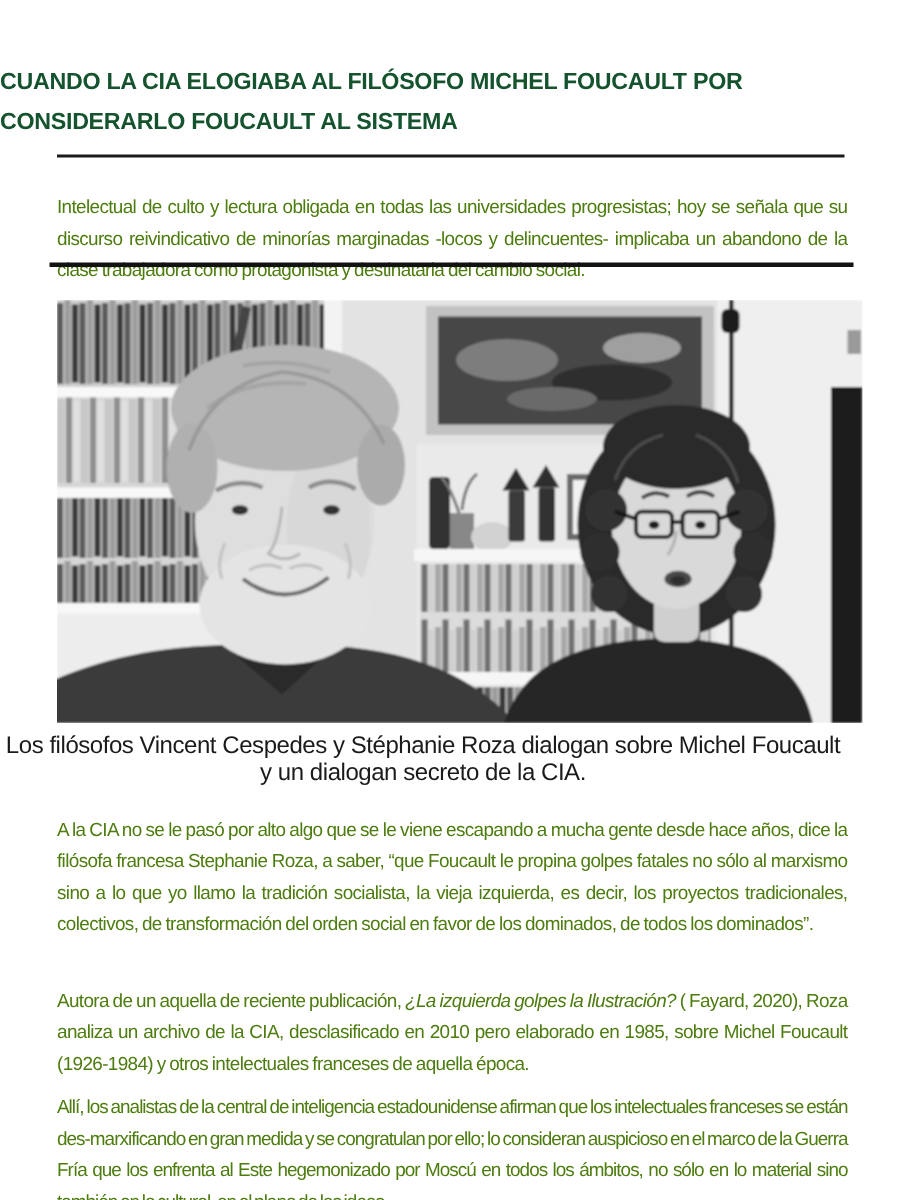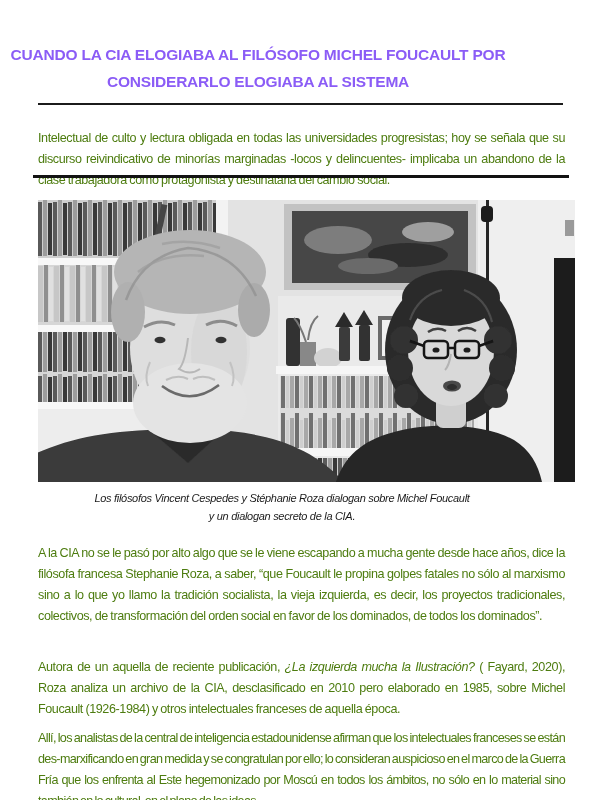--- a/index.html
+++ b/index.html
@@ -3,52 +3,52 @@
 <meta charset="utf-8">
 <style>
   html,body{margin:0;padding:0;background:#ffffff;}
   body{
     width:600px;height:800px;overflow:hidden;
     font-family:"Liberation Sans","DejaVu Sans",sans-serif;
     color:#1f1f1f;
   }
   .page{position:relative;width:600px;height:800px;background:#ffffff;}
   .title{
-    position:absolute;top:31px;left:0;width:516px;text-align:center;
+    position:absolute;top:31px;left:0;width:516px;
     font-weight:bold;font-size:15.5px;line-height:27px;letter-spacing:-0.2px;
-    color:#8b5cf6;white-space:nowrap;
+    color:#14532d;white-space:nowrap;
   }
   .rule-top{position:absolute;top:103px;left:38px;width:525px;border-top:2.5px solid #1b1b1b;}
   .rule-bottom{position:absolute;top:175px;left:33px;width:536px;border-top:3px solid #121212;}
   .bodytext{
     font-size:12.6px;line-height:21px;letter-spacing:-0.42px;word-spacing:-0.6px;
     text-align:justify;color:#4d7c0f;
   }
   .intro{position:absolute;top:115px;left:38px;width:527px;}
   .photo{position:absolute;top:200px;left:38px;width:537px;height:282px;line-height:0;}
   .caption{
     position:absolute;top:489px;left:0;width:564px;text-align:center;
-    font-style:italic;font-size:11px;line-height:18px;letter-spacing:-0.3px;color:#1b1b1b;
+    font-size:16px;line-height:18px;letter-spacing:-0.3px;color:#1b1b1b;
   }
   .para{position:absolute;left:38px;width:527px;}
   .p1{top:530px}
   .p2{top:644px}
   .p3{top:715px}
   .tight{letter-spacing:-0.65px;word-spacing:-1.1px;}
   .b{font-weight:normal}
   .i{font-style:italic}
 </style>
 </head>
 <body>
 
 <div class="page">
 
   <h1 class="title">
     <div>CUANDO LA CIA ELOGIABA AL FILÓSOFO MICHEL FOUCAULT POR</div>
-    <div>CONSIDERARLO ELOGIABA AL SISTEMA</div>
+    <div>CONSIDERARLO FOUCAULT AL SISTEMA</div>
   </h1>
 
   <div class="rule-top"></div>
 
   <p class="intro bodytext">Intelectual de culto y lectura obligada en todas las universidades progresistas; hoy se señala que su discurso reivindicativo de minorías marginadas -locos y delincuentes- implicaba un abandono de la clase trabajadora como protagonista y destinataria del cambio social.</p>
 
   <div class="rule-bottom"></div>
 
   <figure class="photo" style="margin:0;">
     <svg width="537" height="282" viewBox="0 0 537 282" xmlns="http://www.w3.org/2000/svg">
@@ -183,16 +183,16 @@
       </g>
     </svg>
   </figure>
 
   <figcaption class="caption">
     <div>Los filósofos Vincent Cespedes y Stéphanie Roza dialogan sobre Michel Foucault</div>
     <div>y un dialogan secreto de la CIA.</div>
   </figcaption>
 
   <p class="para bodytext p1"><span>A la CIA no se le pasó por alto algo que se le viene escapando a mucha gente desde hace años, dice la </span><span class="b">filósofa francesa Stephanie Roza</span><span>, a saber, “que </span><span class="b">Foucault le propina golpes fatales no sólo al marxismo sino a lo que yo llamo la tradición socialista, la vieja izquierda, es decir, los proyectos tradicionales, colectivos, de transformación del orden social</span><span> en favor de los dominados, de todos los dominados</span><span class="b">”.</span></p>
-  <p class="para bodytext p2"><span>Autora de un aquella de reciente publicación, </span><span class="b i">¿La izquierda mucha la Ilustración?</span><span> ( Fayard, 2020), Roza analiza un archivo de la CIA, </span><span class="b">desclasificado en 2010 pero elaborado en 1985</span><span>, sobre Michel Foucault (1926-1984) y otros intelectuales franceses de aquella época.</span></p>
+  <p class="para bodytext p2"><span>Autora de un aquella de reciente publicación, </span><span class="b i">¿La izquierda golpes la Ilustración?</span><span> ( Fayard, 2020), Roza analiza un archivo de la CIA, </span><span class="b">desclasificado en 2010 pero elaborado en 1985</span><span>, sobre Michel Foucault (1926-1984) y otros intelectuales franceses de aquella época.</span></p>
   <p class="para bodytext p3 tight"><span>Allí, los analistas de la central de inteligencia estadounidense afirman que los intelectuales franceses se están des-marxificando en gran medida y se congratulan por ello; </span><span class="b">lo consideran auspicioso en el marco de la Guerra Fría que los enfrenta al Este hegemonizado por Moscú en todos los ámbitos,</span><span> no sólo en lo material sino también en lo cultural, en el plano de las ideas.</span></p>
 
 </div>
 
 </body></html>

